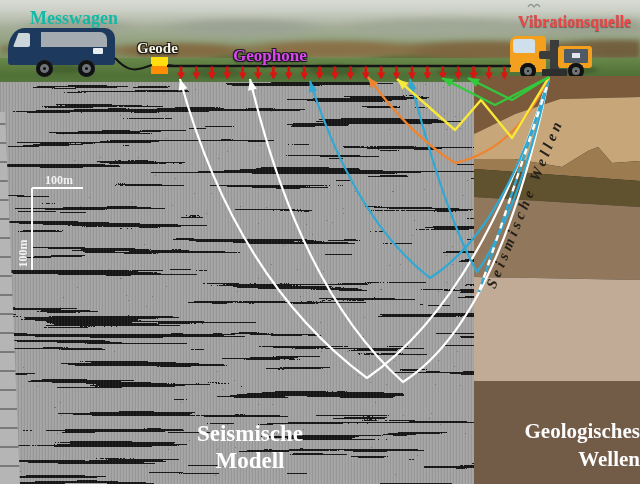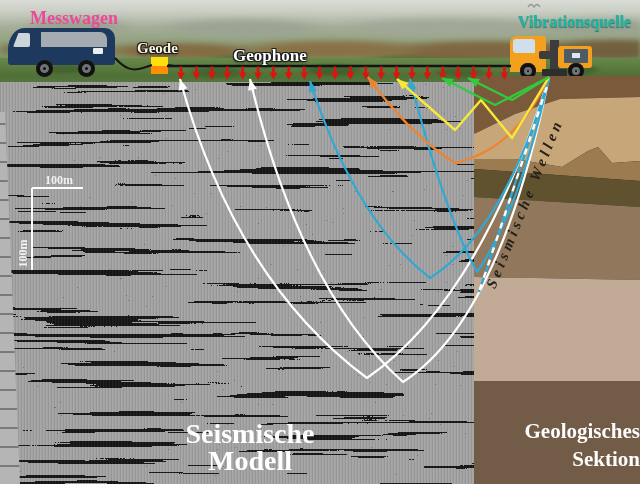--- a/index.html
+++ b/index.html
@@ -64,21 +64,21 @@
   
   .lbl{font-weight:bold;white-space:nowrap;}
   .outlined{text-shadow:-1px -1px 0 #1d1d1d,1px -1px 0 #1d1d1d,-1px 1px 0 #1d1d1d,
     1px 1px 0 #1d1d1d,0 2px 3px rgba(0,0,0,.55);}
   .lbl-messwagen{left:30px;top:8px;font-size:18px;}
   .lbl-geode{left:137px;top:40px;font-size:15px;}
   .lbl-geophone{left:233px;top:46px;font-size:17px;}
   .lbl-vibration{left:518px;top:13px;font-size:16px;text-shadow:0 1px 1px rgba(0,0,0,.4);}
   .lbl-wellen{left:405px;top:195px;width:240px;text-align:center;font-size:15px;
     font-style:italic;letter-spacing:4px;transform:rotate(-68deg);}
-  .lbl-sektion{left:140px;top:420px;width:220px;text-align:center;font-size:28px;line-height:27px;}
+  .lbl-sektion{left:140px;top:420px;width:220px;text-align:center;font-size:23px;line-height:27px;}
   .lbl-modell{left:474px;top:417px;width:166px;text-align:right;font-size:21px;line-height:28px;}
   .lbl-scale-h{left:36px;top:173px;width:46px;text-align:center;font-size:12px;font-weight:bold;}
   .lbl-scale-v{left:0px;top:246px;width:46px;text-align:center;font-size:12px;font-weight:bold;
     transform:rotate(-90deg);}
   svg.full{position:absolute;left:0;top:0;}
 </style>
 </head>
 <body>
 
 <div class="stage">
@@ -210,28 +210,28 @@
       <polygon points="0,0 11,4.5 11,-4.5" fill="#f8e838" transform="translate(397,79) rotate(41)"></polygon>
       <path d="M442,78 L495,105 L549,77" stroke="#33c93d" stroke-width="2.2" fill="none" stroke-linejoin="round"></path>
       <polygon points="0,0 11,4.5 11,-4.5" fill="#33c93d" transform="translate(442,78) rotate(27)"></polygon>
       <path d="M468,78 L512,100 L549,77" stroke="#33c93d" stroke-width="2.2" fill="none" stroke-linejoin="round"></path>
       <polygon points="0,0 11,4.5 11,-4.5" fill="#33c93d" transform="translate(468,78) rotate(27)"></polygon>
       <line x1="32" y1="188" x2="83" y2="188" stroke="#ffffff" stroke-width="2"></line>
       <line x1="32" y1="188" x2="32" y2="270" stroke="#ffffff" stroke-width="2"></line>
       <path d="M528,7 q3,-5 6,0 q3,-5 6,0" stroke="#7d8287" stroke-width="1.3" fill="none" opacity="0.8"></path>
     </svg>
 
-  <div class="abs lbl lbl-messwagen" style="color: #ec4899;">Messwagen</div>
+  <div class="abs lbl lbl-messwagen" style="color: #14b8a6;">Messwagen</div>
   <div class="abs lbl outlined lbl-geode" style="color: rgb(247, 243, 223);">Geode</div>
-  <div class="abs lbl outlined lbl-geophone" style="color: #ffffff;">Geophone</div>
-  <div class="abs lbl lbl-vibration" style="color: #14b8a6;">Vibrationsquelle</div>
+  <div class="abs lbl outlined lbl-geophone" style="color: #d946ef;">Geophone</div>
+  <div class="abs lbl lbl-vibration" style="color: #ef4444;">Vibrationsquelle</div>
   <div class="abs lbl lbl-wellen" style="color: rgb(38, 32, 25);">Seismische Wellen</div>
   <div class="abs lbl lbl-sektion" style="color: rgb(255, 255, 255);">
     <span>Seismische</span><br>
     <span>Modell</span>
   </div>
   <div class="abs lbl lbl-modell" style="color: rgb(253, 253, 253);">
     <span>Geologisches</span><br>
-    <span>Sektion</span>
+    <span>Wellen</span>
   </div>
   <div class="abs lbl lbl-scale-h" style="color: rgb(242, 242, 242);">100m</div>
   <div class="abs lbl lbl-scale-v" style="color: rgb(242, 242, 242);">100m</div>
 </div>
 
 </body></html>

